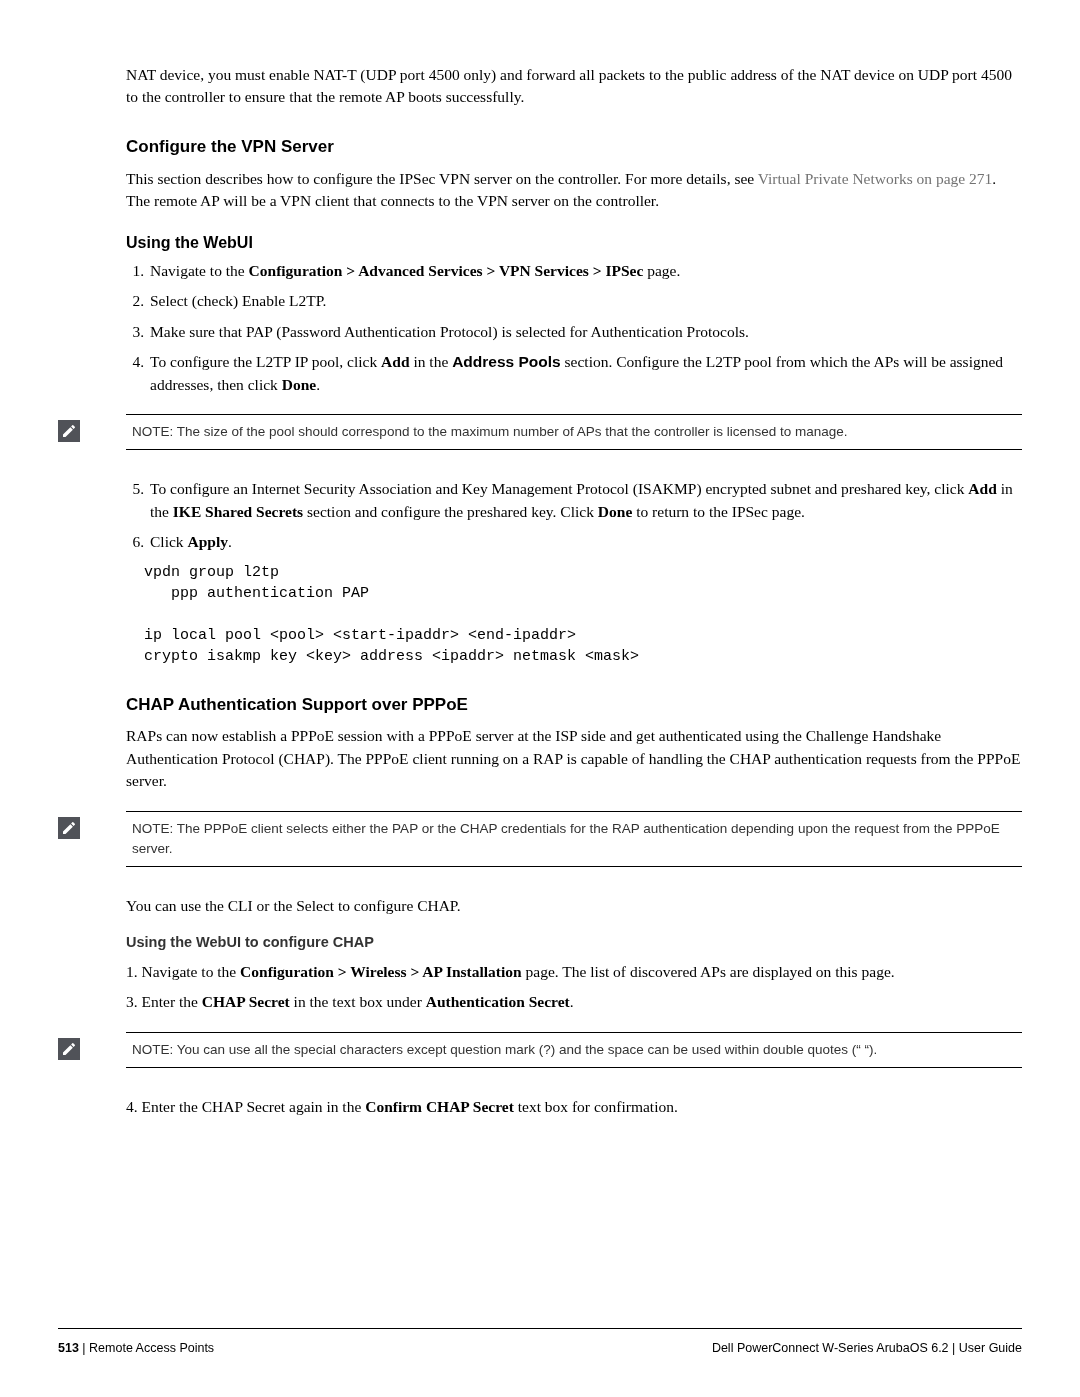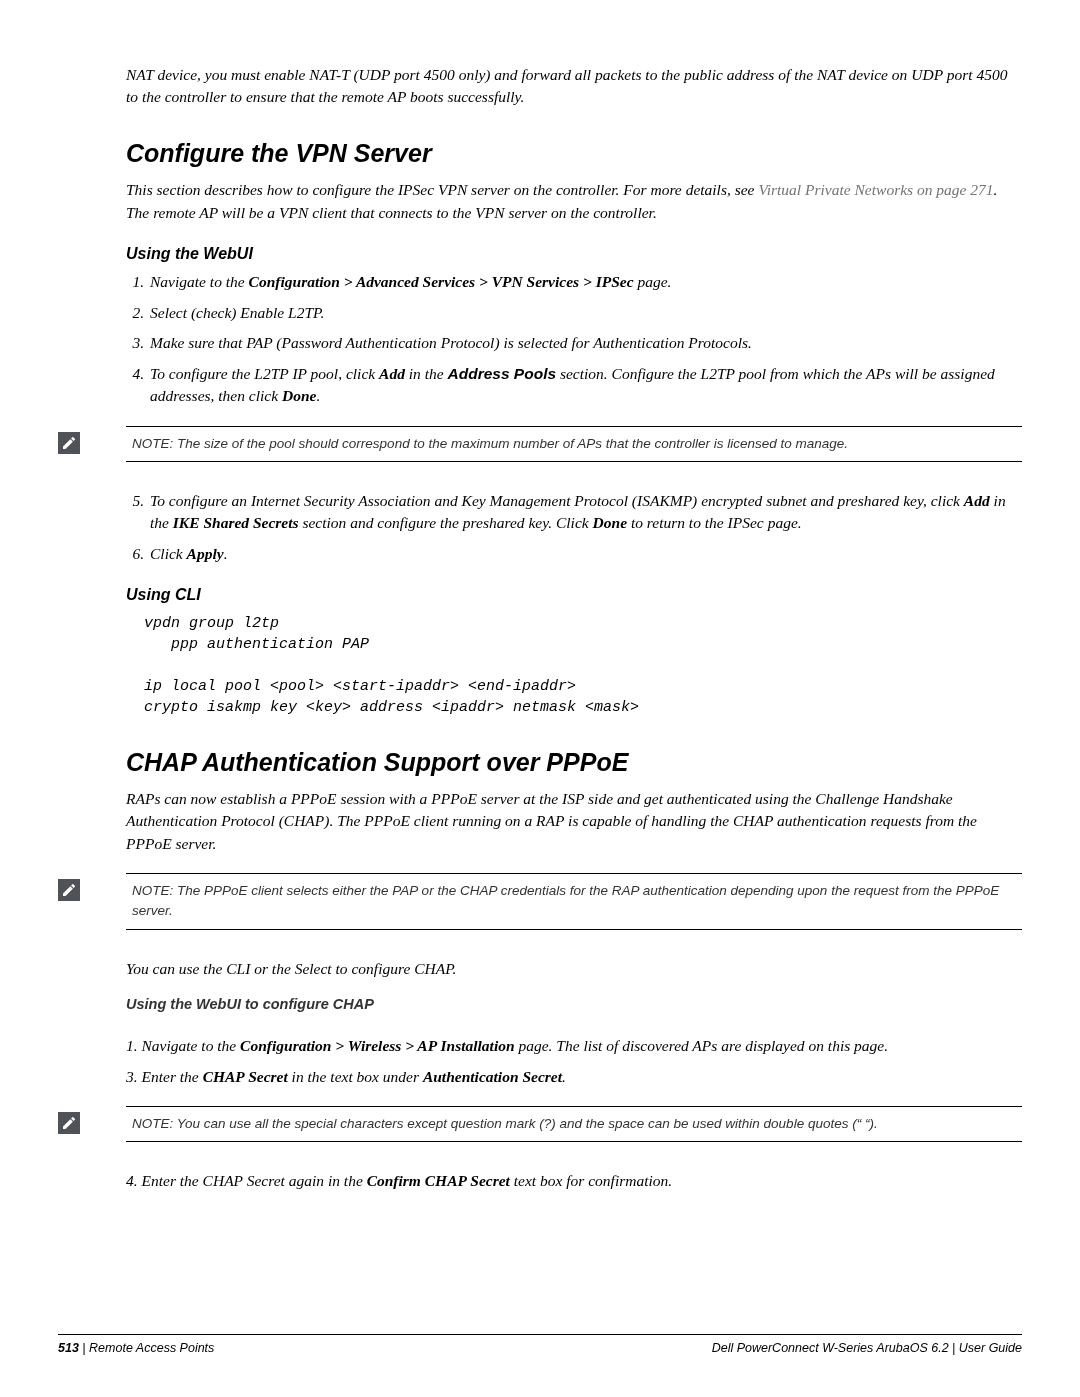--- a/index.html
+++ b/index.html
@@ -10,45 +10,44 @@
     color: #000;
     font-size: 15.5px;
     line-height: 1.45;
   }
   .page {
     width: 1080px;
     height: 1397px;
     box-sizing: border-box;
     padding: 64px 58px 40px 58px;
     position: relative;
-    font-style: italic;
   }
   .content {
     margin-left: 68px;
   }
   p.body {
     margin: 0 0 8px 0;
   }
   h2.section {
     font-family: Arial, Helvetica, sans-serif;
     font-weight: bold;
-    font-size: 25px;
+    font-size: 17px;
     margin: 26px 0 8px 0;
   }
   h3.sub {
     font-family: Arial, Helvetica, sans-serif;
     font-weight: bold;
     font-size: 16px;
     margin: 18px 0 6px 0;
   }
   h4.subsub {
     font-family: Arial, Helvetica, sans-serif;
     font-weight: bold;
     font-size: 14.5px;
-    margin: 14px 0 20px 0;
+    margin: 14px 0 8px 0;
     color: #333;
   }
   a.link {
     color: #737373;
     text-decoration: none;
   }
   ol.steps {
     margin: 4px 0 8px 0;
     padding-left: 22px;
   }
@@ -98,21 +97,21 @@
     margin: 6px 0 8px 18px;
     white-space: pre;
     line-height: 1.4;
   }
   .footer {
     position: absolute;
     left: 58px;
     right: 58px;
     bottom: 40px;
     border-top: 1px solid #000;
-    padding-top: 4px;
+    padding-top: 10px;
     font-family: Arial, Helvetica, sans-serif;
     font-size: 12.5px;
     display: flex;
     justify-content: space-between;
   }
   .footer .left { }
   .footer .right { }
   .footer .pnum { font-weight: bold; }
 </style>
 </head>
@@ -153,21 +152,20 @@
 
     <ol class="steps" start="5">
       <li>
         <span>To configure an Internet Security Association and Key Management Protocol (ISAKMP) encrypted subnet and preshared key, click </span><span class="bold-serif">Add</span><span> in the </span><span class="bold-serif">IKE Shared Secrets</span><span> section and configure the preshared key. Click </span><span class="bold-serif">Done</span><span> to return to the IPSec page.</span>
       </li>
       <li>
         <span>Click </span><span class="bold-serif">Apply</span><span>.</span>
       </li>
     </ol>
 
-    <h3 class="sub">Using CLI</h3>
 
     <pre class="cli">vpdn group l2tp
    ppp authentication PAP
 
 ip local pool &lt;pool&gt; &lt;start-ipaddr&gt; &lt;end-ipaddr&gt;
 crypto isakmp key &lt;key&gt; address &lt;ipaddr&gt; netmask &lt;mask&gt;</pre>
 
     <h2 class="section">CHAP Authentication Support over PPPoE</h2>
 
     <p class="body">RAPs can now establish a PPPoE session with a PPPoE server at the ISP side and get authenticated using the Challenge Handshake Authentication Protocol (CHAP). The PPPoE client running on a RAP is capable of handling the CHAP authentication requests from the PPPoE server.</p>

